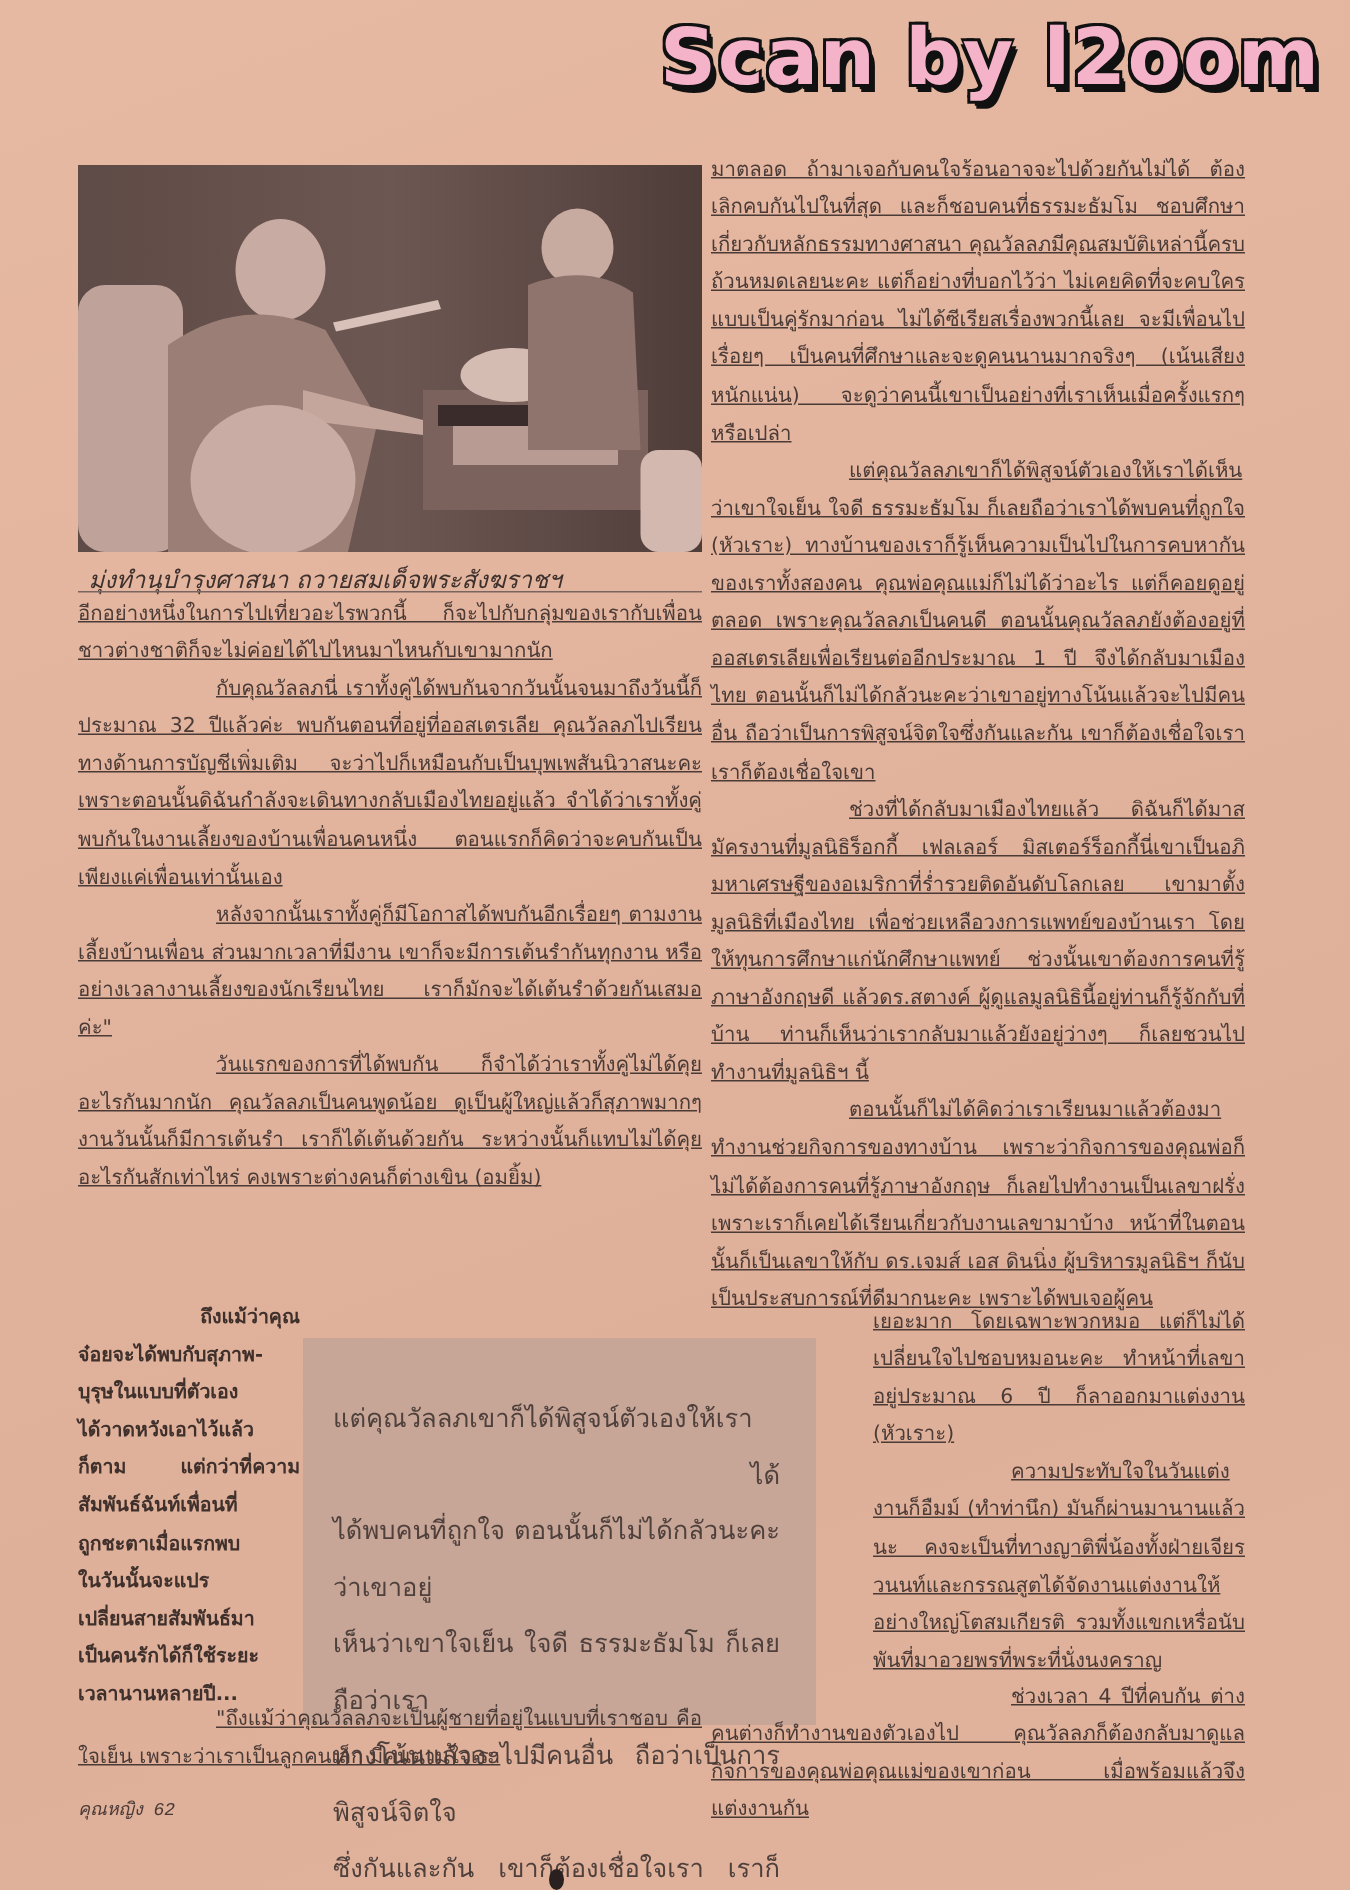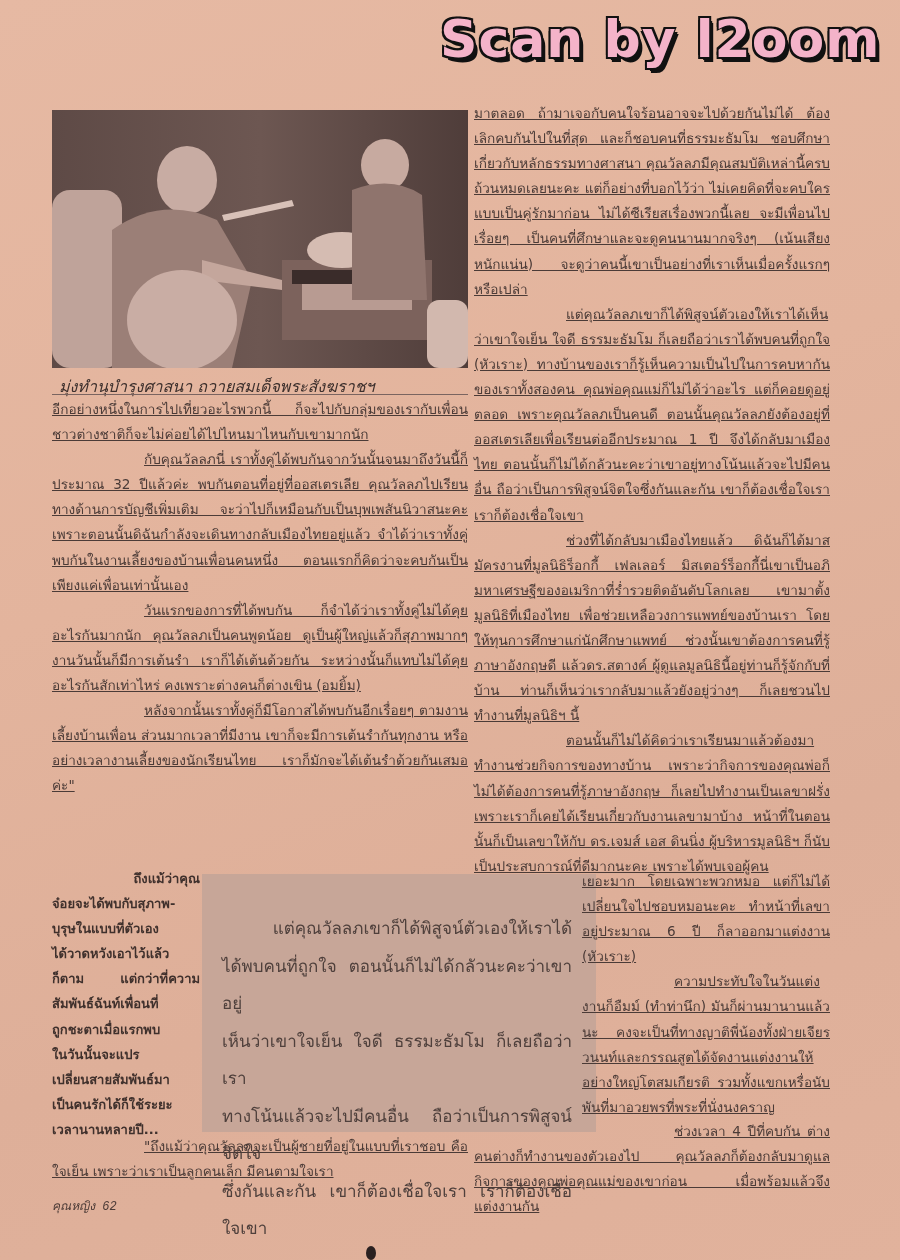--- a/index.html
+++ b/index.html
@@ -35,21 +35,21 @@
   .col-right-narrow { left:582px; top:869px; width:248px; }
   .col-right-bottom { left:474px; top:1119px; width:356px; }
   .col-left-bottom { left:52px; top:1134px; width:416px; }
   .sidebar-quote {
     position:absolute; left:52px; top:866px; width:148px; font-size:13px; line-height:25.1px;
     font-weight:bold; color:#3f302c; text-align:justify; text-align-last:justify;
   }
   .sidebar-quote .first { text-align:right; text-align-last:right; }
   .sidebar-quote .last { text-align-last:left; }
   .pull-quote {
-    position:absolute; left:202px; top:874px; width:394px; height:258px;
+    position:absolute; left:202px; top:892px; width:342px; height:258px;
     background:#c7a698; box-sizing:border-box; padding:36px 24px 0 20px;
   }
   .pull-quote p { margin:0; font-size:17px; line-height:37.5px; color:#4f403c; text-align:justify; text-align-last:justify; }
   .pull-quote p.first { text-align-last:right; }
   .folio {
     position:absolute; left:52px; top:1196px; font-family:Liberation Mono, monospace; font-style:italic;
     font-size:12px; color:#4b3a36;
   }
   .speck { position:absolute; left:366px; top:1246px; width:10px; height:14px; border-radius:50%; background:#2a2020; }
 </style>
@@ -82,22 +82,22 @@
     <path d="M170 105 L240 90 L242 96 L172 111 Z" fill="#d8c1b8"></path>
     <rect x="375" y="190" width="41" height="68" rx="12" fill="#d2b8ae"></rect>
   </svg>
 </div>
 <div class="caption">มุ่งทำนุบำรุงศาสนา ถวายสมเด็จพระสังฆราชฯ</div>
 <div class="caption-rule"></div>
 
 <div class="col col-left">
   <p>อีกอย่างหนึ่งในการไปเที่ยวอะไรพวกนี้ ก็จะไปกับกลุ่มของเรากับเพื่อนชาวต่างชาติก็จะไม่ค่อยได้ไปไหนมาไหนกับเขามากนัก</p>
   <p class="ind">กับคุณวัลลภนี่ เราทั้งคู่ได้พบกันจากวันนั้นจนมาถึงวันนี้ก็ประมาณ 32 ปีแล้วค่ะ พบกันตอนที่อยู่ที่ออสเตรเลีย คุณวัลลภไปเรียนทางด้านการบัญชีเพิ่มเติม จะว่าไปก็เหมือนกับเป็นบุพเพสันนิวาสนะคะ เพราะตอนนั้นดิฉันกำลังจะเดินทางกลับเมืองไทยอยู่แล้ว จำได้ว่าเราทั้งคู่พบกันในงานเลี้ยงของบ้านเพื่อนคนหนึ่ง ตอนแรกก็คิดว่าจะคบกันเป็นเพียงแค่เพื่อนเท่านั้นเอง</p>
+  <p class="ind">หลังจากนั้นเราทั้งคู่ก็มีโอกาสได้พบกันอีกเรื่อยๆ ตามงานเลี้ยงบ้านเพื่อน ส่วนมากเวลาที่มีงาน เขาก็จะมีการเต้นรำกันทุกงาน หรืออย่างเวลางานเลี้ยงของนักเรียนไทย เราก็มักจะได้เต้นรำด้วยกันเสมอค่ะ"</p>
   <p class="ind">วันแรกของการที่ได้พบกัน ก็จำได้ว่าเราทั้งคู่ไม่ได้คุยอะไรกันมากนัก คุณวัลลภเป็นคนพูดน้อย ดูเป็นผู้ใหญ่แล้วก็สุภาพมากๆ งานวันนั้นก็มีการเต้นรำ เราก็ได้เต้นด้วยกัน ระหว่างนั้นก็แทบไม่ได้คุยอะไรกันสักเท่าไหร่ คงเพราะต่างคนก็ต่างเขิน (อมยิ้ม)</p>
-  <p class="ind">หลังจากนั้นเราทั้งคู่ก็มีโอกาสได้พบกันอีกเรื่อยๆ ตามงานเลี้ยงบ้านเพื่อน ส่วนมากเวลาที่มีงาน เขาก็จะมีการเต้นรำกันทุกงาน หรืออย่างเวลางานเลี้ยงของนักเรียนไทย เราก็มักจะได้เต้นรำด้วยกันเสมอค่ะ"</p>
 </div>
 
 <div class="sidebar-quote">
   <div class="first">ถึงแม้ว่าคุณ</div>
   <div>จ๋อยจะได้พบกับสุภาพ-</div>
   <div>บุรุษในแบบที่ตัวเอง</div>
   <div>ได้วาดหวังเอาไว้แล้ว</div>
   <div>ก็ตาม แต่กว่าที่ความ</div>
   <div>สัมพันธ์ฉันท์เพื่อนที่</div>
   <div>ถูกชะตาเมื่อแรกพบ</div>

